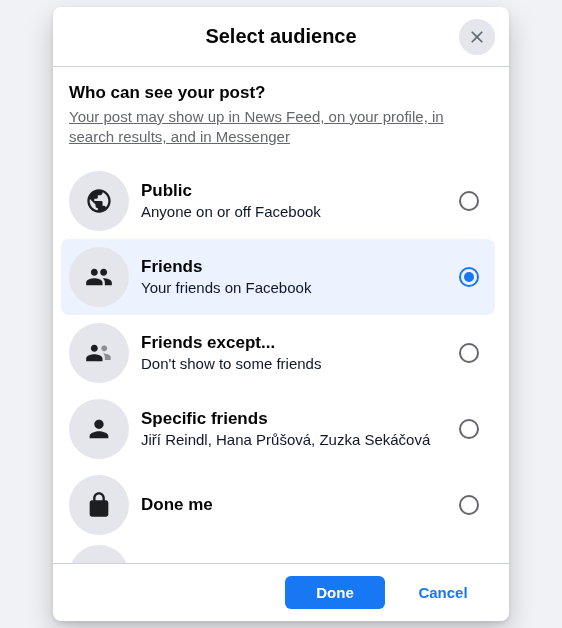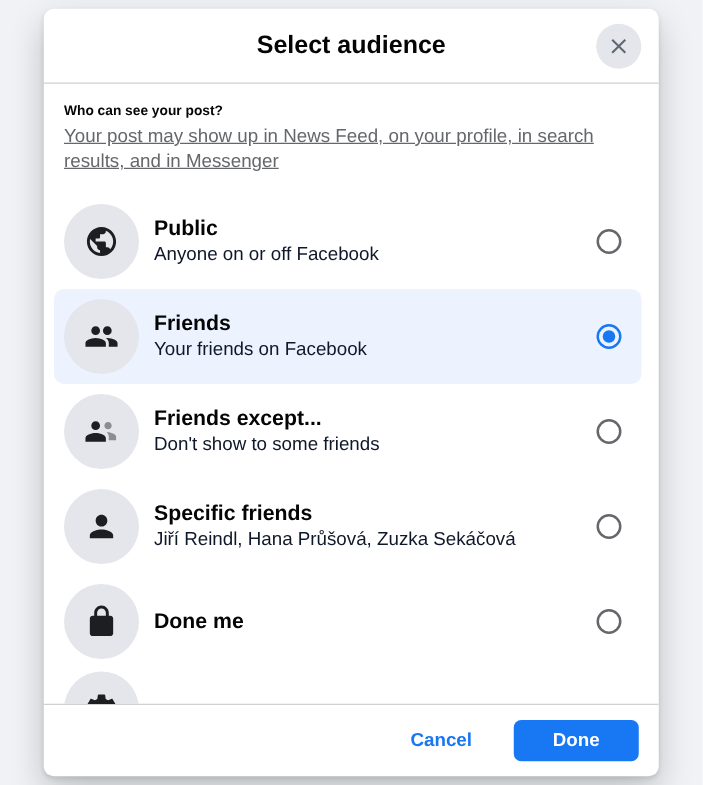--- a/index.html
+++ b/index.html
@@ -10,21 +10,21 @@
     body {
       font-family: Helvetica, Arial, sans-serif;
       background: #f0f2f5;
       width: 562px;
       height: 628px;
       display: flex;
       align-items: center;
       justify-content: center;
     }
     .dialog {
-      width: 492px;
+      width: 456px;
       height: 614px;
       background: #fff;
       border-radius: 8px;
       box-shadow: 0 12px 28px rgba(0,0,0,0.2), 0 2px 4px rgba(0,0,0,0.1);
       display: flex;
       flex-direction: column;
       overflow: hidden;
     }
     .header {
       position: relative;
@@ -87,21 +87,21 @@
     }
     .scroll-area::-webkit-scrollbar-button:single-button:vertical:increment {
       border-style: solid;
       border-width: 6px 5px 0 5px;
       border-color: #606770 transparent transparent transparent;
     }
     .intro {
       padding: 16px 16px 8px 16px;
     }
     .intro-title {
-      font-size: 11px;
+      font-size: 17px;
       font-weight: 600;
       color: #050505;
       margin-bottom: 4px;
     }
     .intro-desc {
       font-size: 15px;
       color: #65676b;
       line-height: 1.33;
       text-decoration: underline;
     }
@@ -304,16 +304,16 @@
               <path fill="currentColor" d="M19.43 12.98c.04-.32.07-.64.07-.98s-.03-.66-.07-.98l2.11-1.65c.19-.15.24-.42.12-.64l-2-3.46c-.12-.22-.39-.3-.61-.22l-2.49 1c-.52-.4-1.08-.73-1.69-.98l-.38-2.65C14.46 2.18 14.25 2 14 2h-4c-.25 0-.46.18-.49.42l-.38 2.65c-.61.25-1.17.59-1.69.98l-2.49-1c-.23-.09-.49 0-.61.22l-2 3.46c-.13.22-.07.49.12.64l2.11 1.65c-.04.32-.07.65-.07.98s.03.66.07.98l-2.11 1.65c-.19.15-.24.42-.12.64l2 3.46c.12.22.39.3.61.22l2.49-1c.52.4 1.08.73 1.69.98l.38 2.65c.03.24.24.42.49.42h4c.25 0 .46-.18.49-.42l.38-2.65c.61-.25 1.17-.59 1.69-.98l2.49 1c.23.09.49 0 .61-.22l2-3.46c.12-.22.07-.49-.12-.64l-2.11-1.65zM12 15.5c-1.93 0-3.5-1.57-3.5-3.5s1.57-3.5 3.5-3.5 3.5 1.57 3.5 3.5-1.57 3.5-3.5 3.5z"></path>
             </svg>
         </div>
 
       </div>
 
     </div>
   </div>
 
   <div class="footer">
+    <button class="btn btn-done">Done</button>
     <button class="btn btn-cancel">Cancel</button>
-    <button class="btn btn-done">Done</button>
   </div>
 </div>
 
 </body></html>

